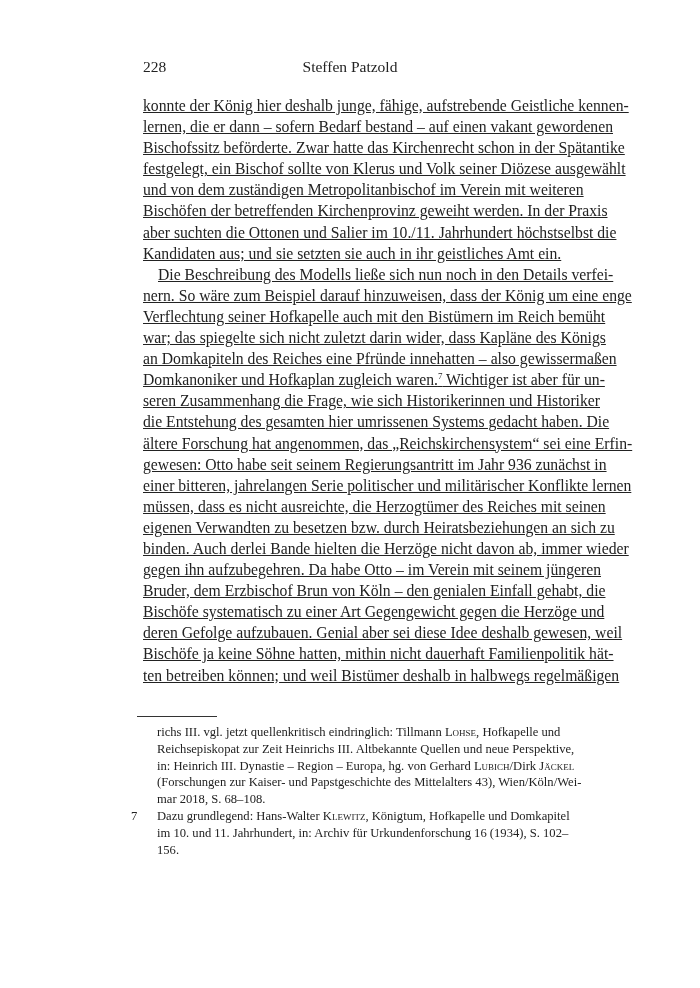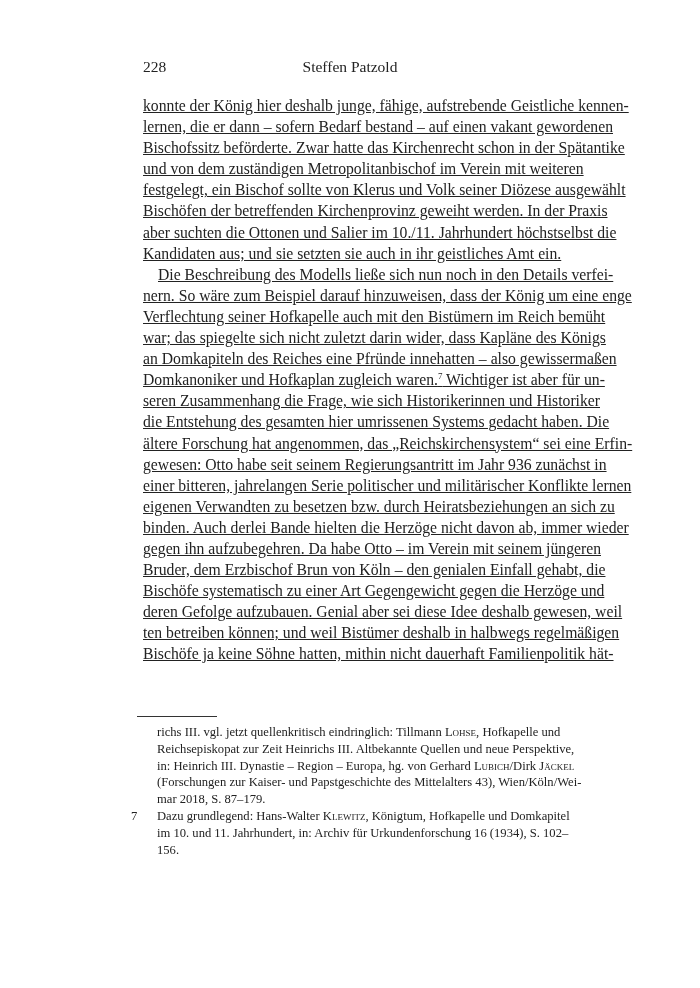--- a/index.html
+++ b/index.html
@@ -33,55 +33,56 @@
 
   <div class="header">
     <span class="page-number">228</span>
     <span class="running-head">Steffen Patzold</span>
   </div>
 
   <div class="body-text">
     <span class="line">konnte der König hier deshalb junge, fähige, aufstrebende Geistliche kennen-</span>
     <span class="line">lernen, die er dann – sofern Bedarf bestand – auf einen vakant gewordenen</span>
     <span class="line">Bischofssitz beförderte. Zwar hatte das Kirchenrecht schon in der Spätantike</span>
+    <span class="line">festgelegt, ein Bischof sollte von Klerus und Volk seiner Diözese ausgewählt</span>
     <span class="line">und von dem zuständigen Metropolitanbischof im Verein mit weiteren</span>
-    <span class="line">festgelegt, ein Bischof sollte von Klerus und Volk seiner Diözese ausgewählt</span>
     <span class="line">Bischöfen der betreffenden Kirchenprovinz geweiht werden. In der Praxis</span>
     <span class="line">aber suchten die Ottonen und Salier im 10./11. Jahrhundert höchstselbst die</span>
     <span class="line last">Kandidaten aus; und sie setzten sie auch in ihr geistliches Amt ein.</span>
     <span class="line indent">Die Beschreibung des Modells ließe sich nun noch in den Details verfei-</span>
     <span class="line">nern. So wäre zum Beispiel darauf hinzuweisen, dass der König um eine enge</span>
     <span class="line">Verflechtung seiner Hofkapelle auch mit den Bistümern im Reich bemüht</span>
     <span class="line">war; das spiegelte sich nicht zuletzt darin wider, dass Kapläne des Königs</span>
     <span class="line">an Domkapiteln des Reiches eine Pfründe innehatten – also gewissermaßen</span>
     <span class="line"><span>Domkanoniker und Hofkaplan zugleich waren.</span><sup>7</sup><span> Wichtiger ist aber für un-</span></span>
     <span class="line">seren Zusammenhang die Frage, wie sich Historikerinnen und Historiker</span>
     <span class="line">die Entstehung des gesamten hier umrissenen Systems gedacht haben. Die</span>
     <span class="line">ältere Forschung hat angenommen, das „Reichskirchensystem“ sei eine Erfin-</span>
     <span class="line">gewesen: Otto habe seit seinem Regierungsantritt im Jahr 936 zunächst in</span>
     <span class="line">einer bitteren, jahrelangen Serie politischer und militärischer Konflikte lernen</span>
+    <span class="line">müssen, dass es nicht ausreichte, die Herzogtümer des Reiches mit seinen</span>
     <span class="line">eigenen Verwandten zu besetzen bzw. durch Heiratsbeziehungen an sich zu</span>
     <span class="line">binden. Auch derlei Bande hielten die Herzöge nicht davon ab, immer wieder</span>
     <span class="line">gegen ihn aufzubegehren. Da habe Otto – im Verein mit seinem jüngeren</span>
     <span class="line">Bruder, dem Erzbischof Brun von Köln – den genialen Einfall gehabt, die</span>
     <span class="line">Bischöfe systematisch zu einer Art Gegengewicht gegen die Herzöge und</span>
     <span class="line">deren Gefolge aufzubauen. Genial aber sei diese Idee deshalb gewesen, weil</span>
+    <span class="line">Bischöfe ja keine Söhne hatten, mithin nicht dauerhaft Familienpolitik hät-</span>
     <span class="line">ten betreiben können; und weil Bistümer deshalb in halbwegs regelmäßigen</span>
-    <span class="line">Bischöfe ja keine Söhne hatten, mithin nicht dauerhaft Familienpolitik hät-</span>
   </div>
 
   <div class="footnote-rule"></div>
 
   <div class="footnotes">
     <div>
       <span class="fn-line"><span>richs III. vgl. jetzt quellenkritisch eindringlich: Tillmann </span><span class="sc">Lohse</span><span>, Hofkapelle und</span></span>
       <span class="fn-line">Reichsepiskopat zur Zeit Heinrichs III. Altbekannte Quellen und neue Perspektive,</span>
       <span class="fn-line"><span>in: Heinrich III. Dynastie – Region – Europa, hg. von Gerhard </span><span class="sc">Lubich</span><span>/Dirk </span><span class="sc">Jäckel</span></span>
       <span class="fn-line">(Forschungen zur Kaiser- und Papstgeschichte des Mittelalters 43), Wien/Köln/Wei-</span>
-      <span class="fn-line last">mar 2018, S. 87–179.</span>
+      <span class="fn-line last">mar 2018, S. 68–108.</span>
     </div>
     <div>
       <span class="fn-line"><span class="fn-num">7</span><span>Dazu grundlegend: Hans-Walter </span><span class="sc">Klewitz</span><span>, Königtum, Hofkapelle und Domkapitel</span></span>
       <span class="fn-line">im 10. und 11. Jahrhundert, in: Archiv für Urkundenforschung 16 (1934), S. 102–</span>
       <span class="fn-line last">156.</span>
     </div>
   </div>
 
 </div>
 

